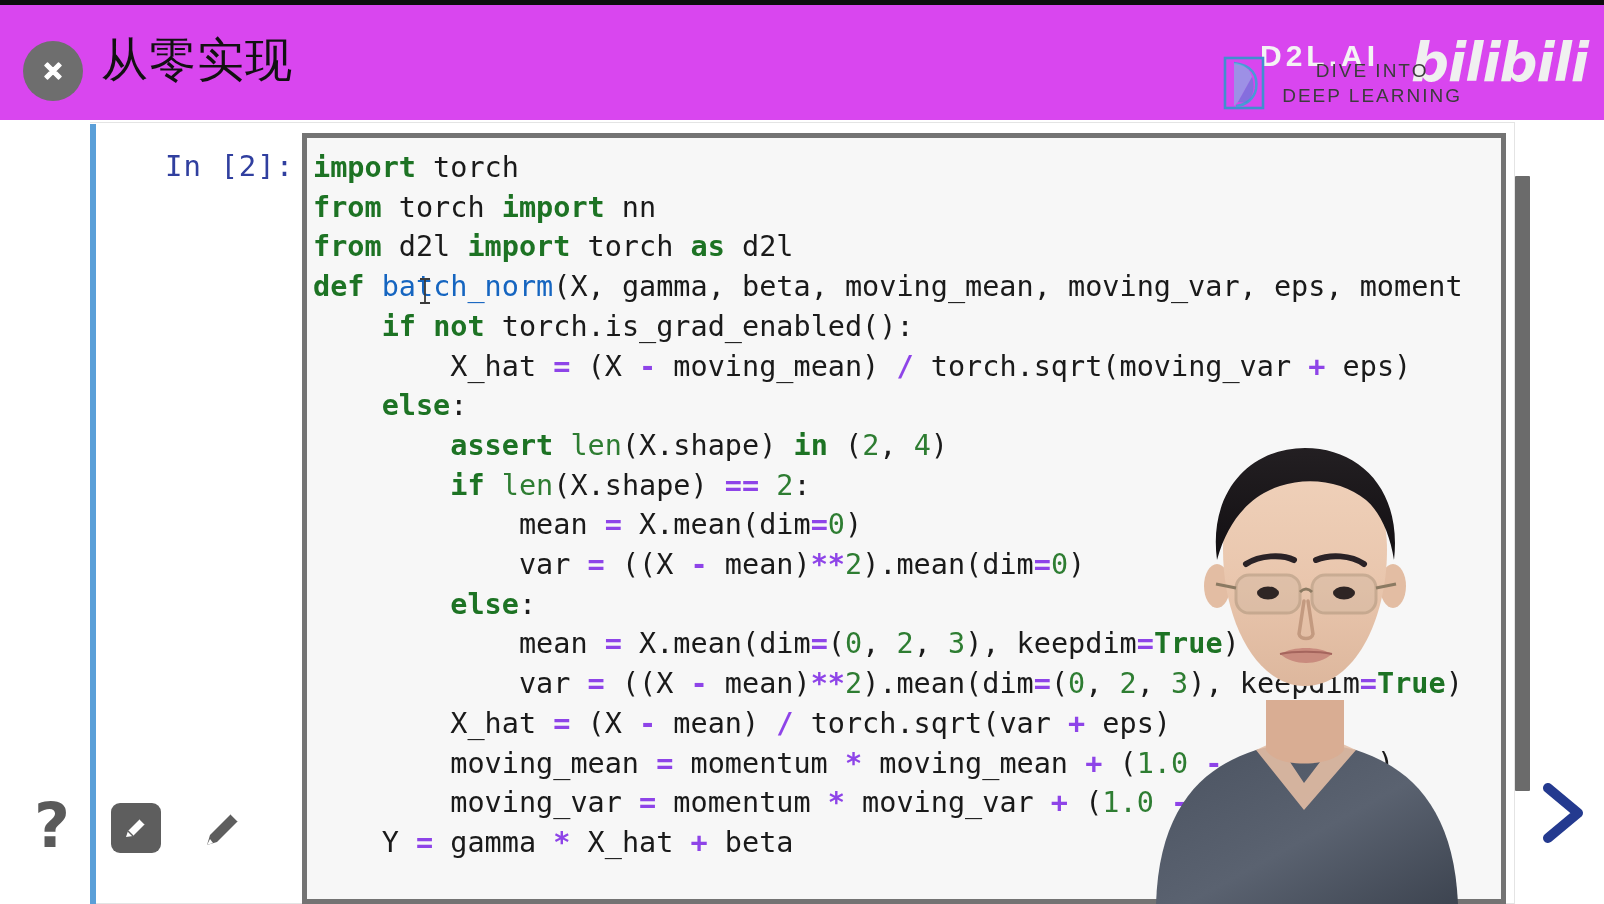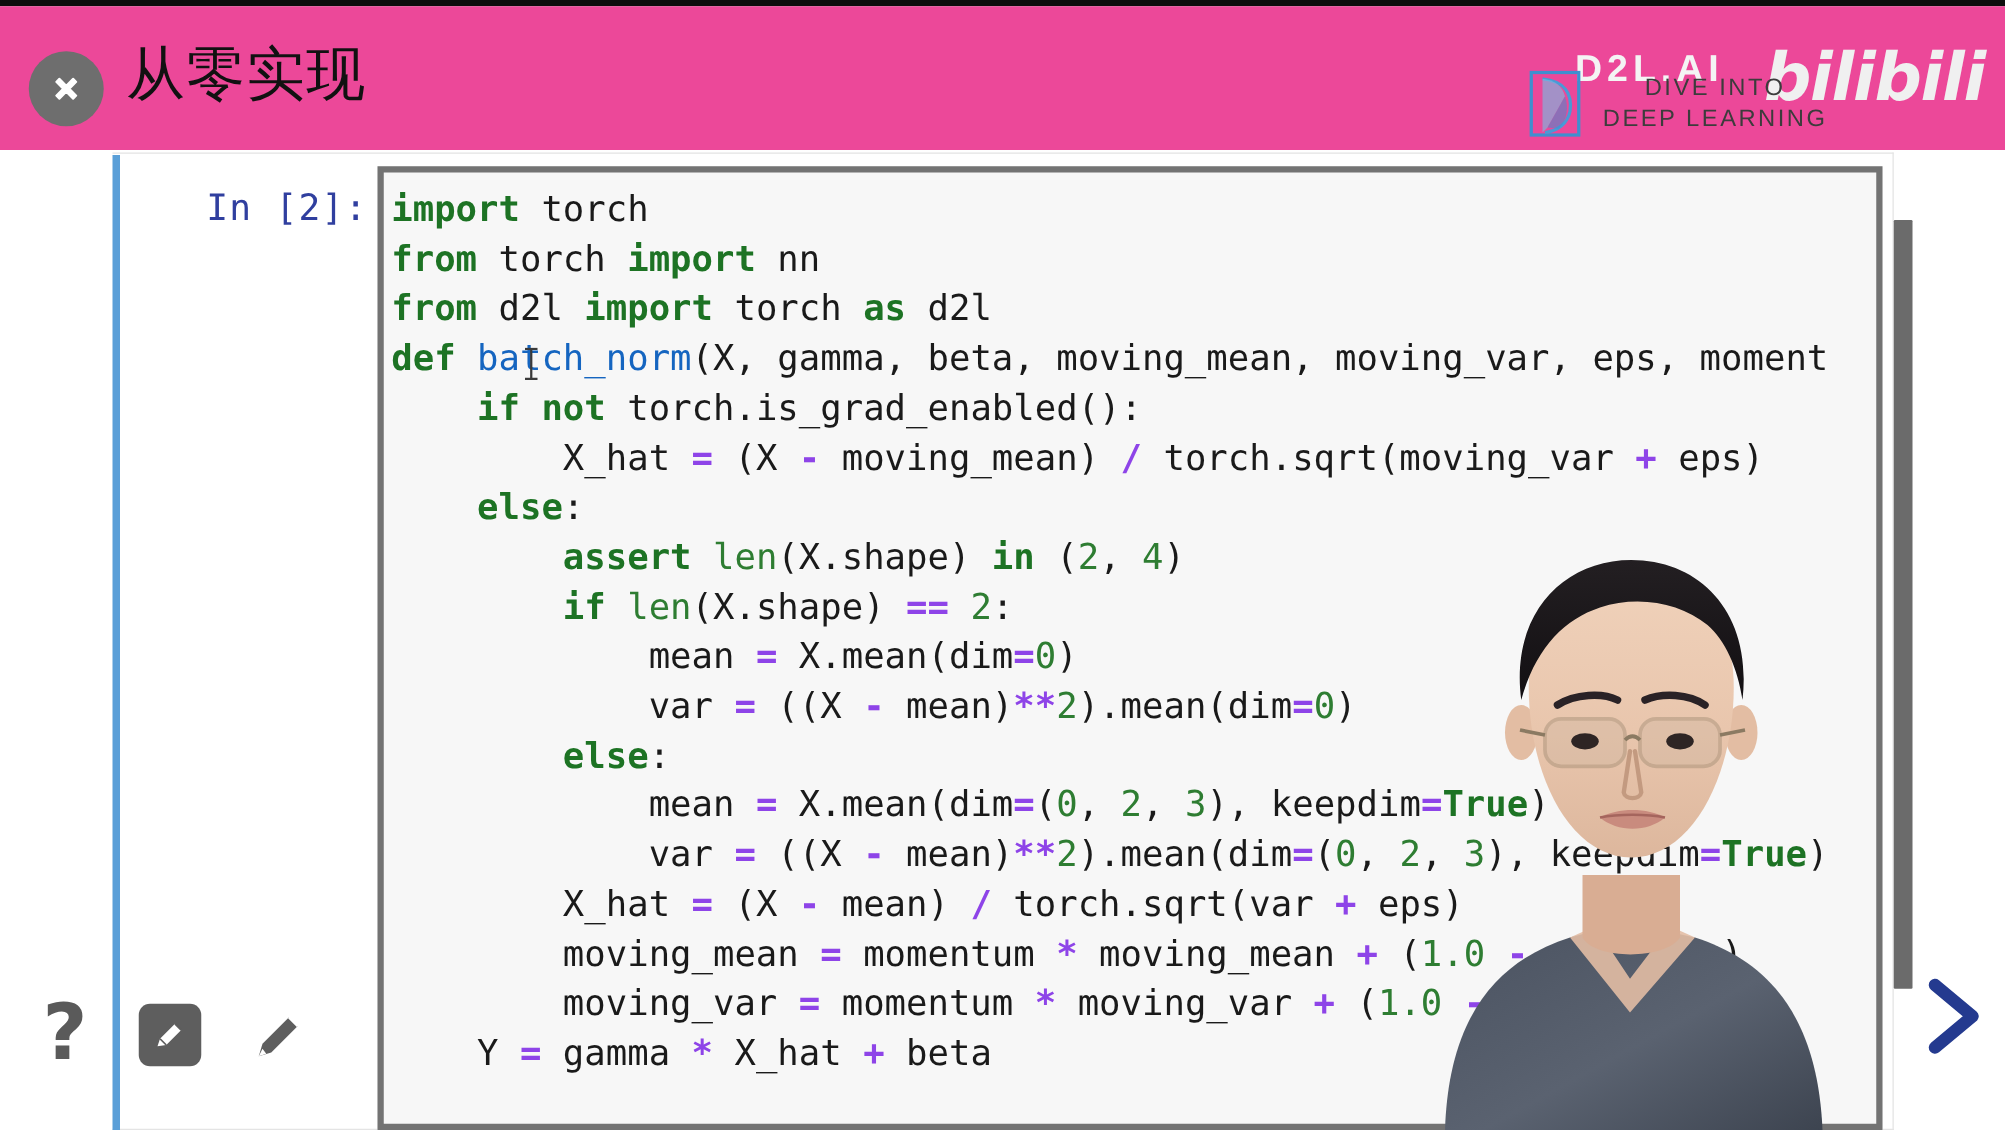--- a/index.html
+++ b/index.html
@@ -28,21 +28,21 @@
     height: 5px;
     background: #0d0d0d;
   }
 
   
   .header {
     position: absolute;
     top: 5px; left: 0;
     width: 1604px;
     height: 115px;
-    background: #ec4899;
+    background: #d946ef;
   }
 
   .close-btn {
     position: absolute;
     left: 23px; top: 36px;
     width: 60px; height: 60px;
     border-radius: 50%;
     background: #6e6e6e;
     display: flex;
     align-items: center;

